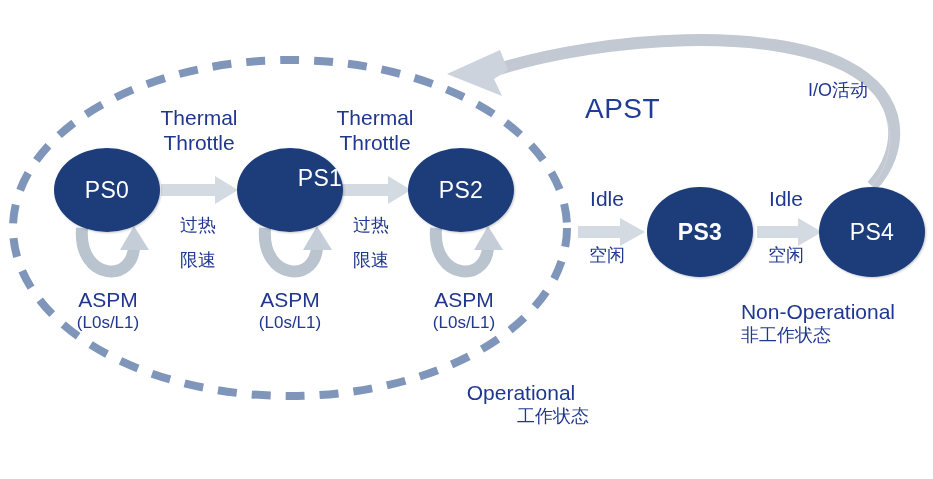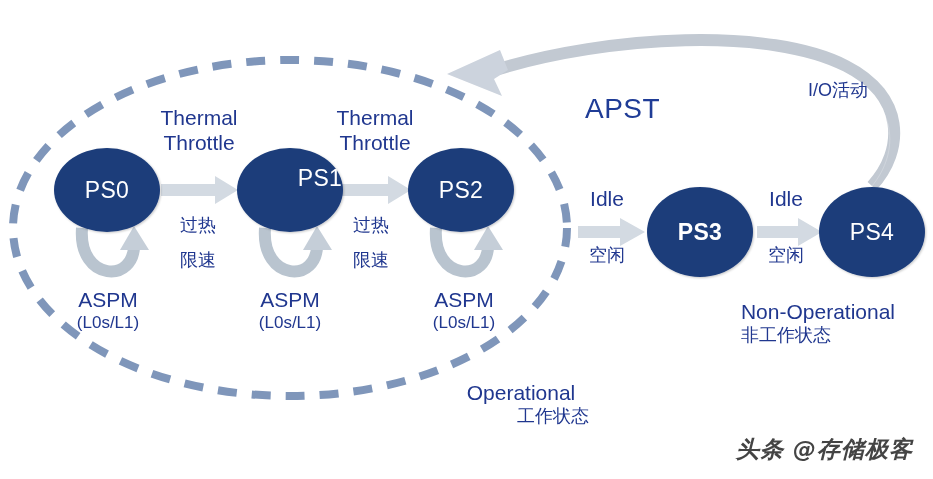--- a/index.html
+++ b/index.html
@@ -115,15 +115,14 @@
   <div class="lbl ctr" style="left:464px;top:313px;font-size:17px;">(L0s/L1)</div>
 
   <div class="lbl lbl-cn" style="left:808px;top:80px;">I/O活动</div>
 
   <div class="lbl lbl-en ctr" style="left:521px;top:381px;">Operational</div>
   <div class="lbl lbl-cn ctr" style="left:521px;top:406px;margin-left:32px;">工作状态</div>
 
   <div class="lbl lbl-en ctr" style="left:786px;top:300px;margin-left:32px;">Non-Operational</div>
   <div class="lbl lbl-cn ctr" style="left:786px;top:325px;text-align:center;">非工作状态</div>
 
-  <div class="watermark">头条 @存储极客</div>
 
 </div>
 
 </body></html>

